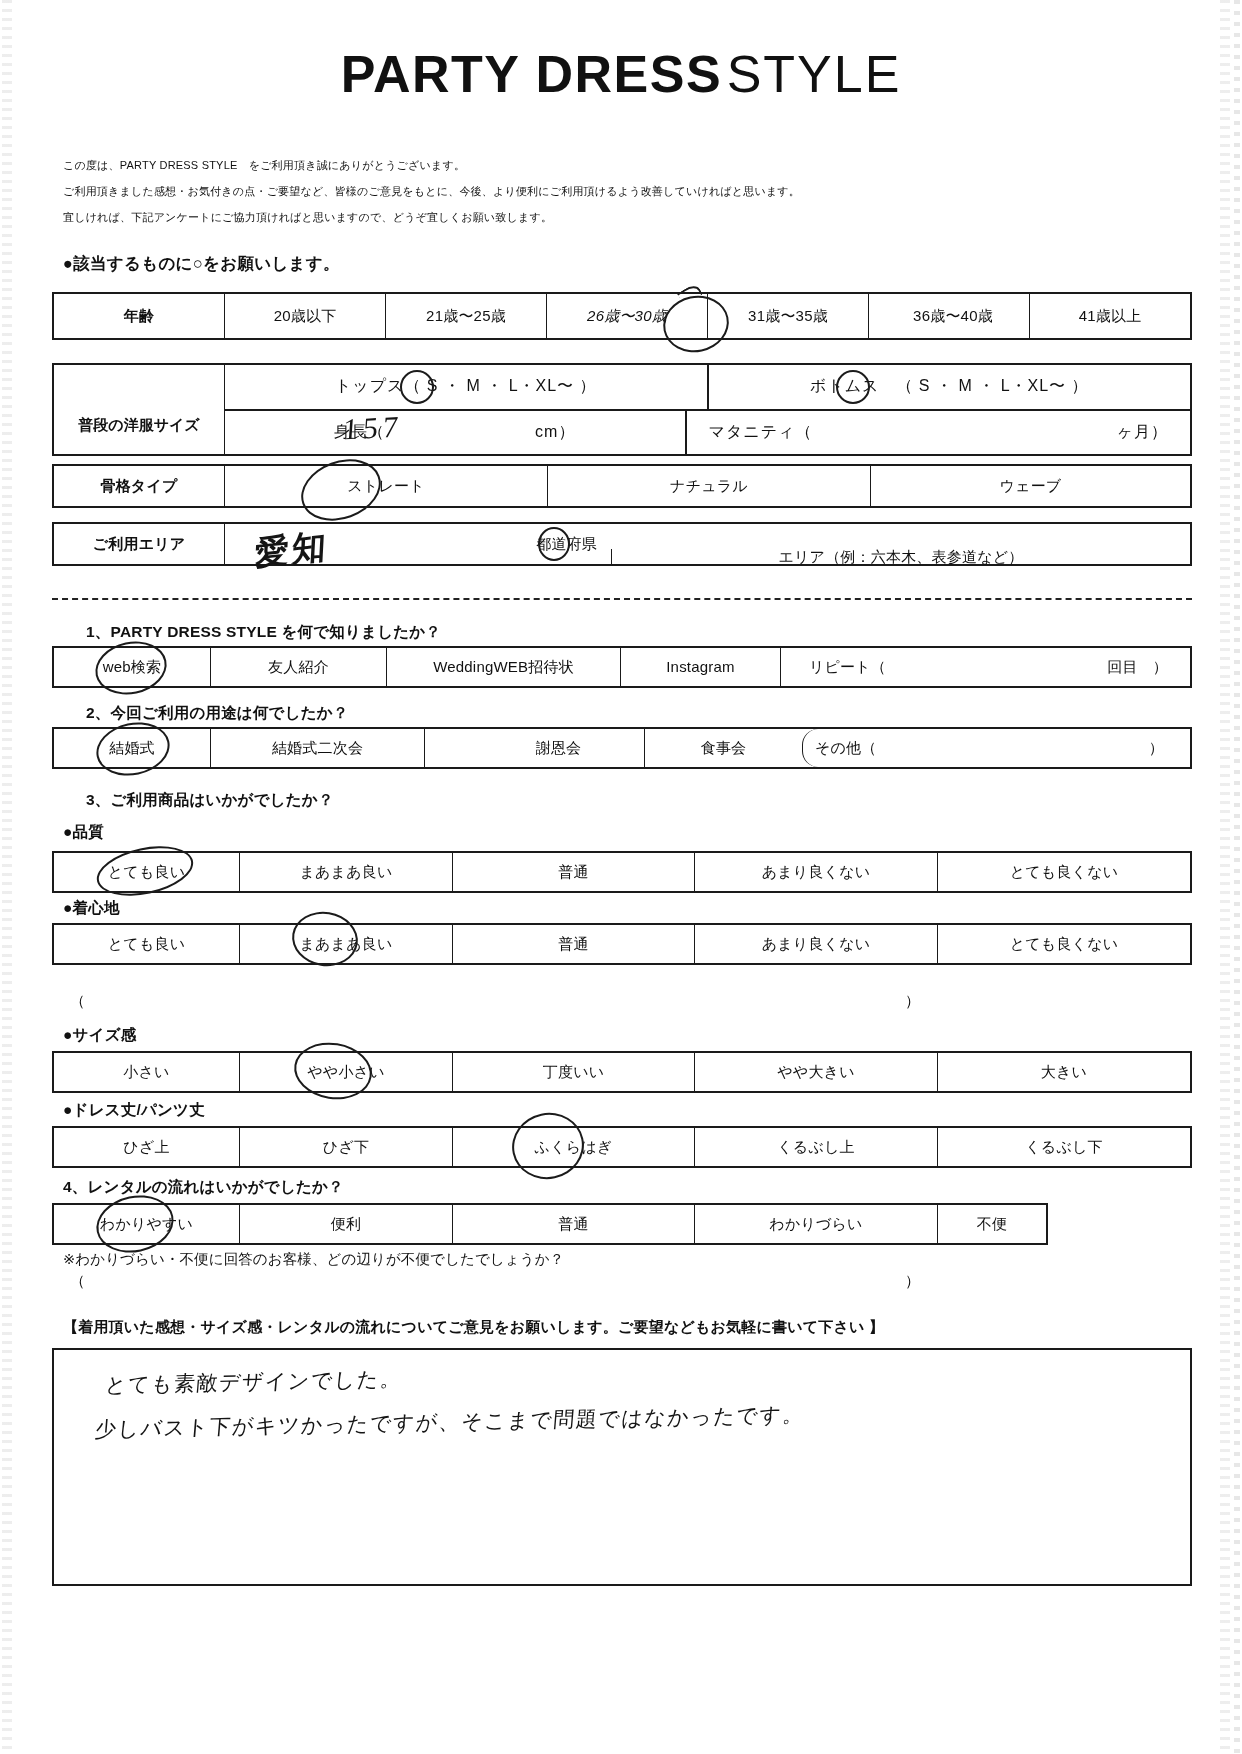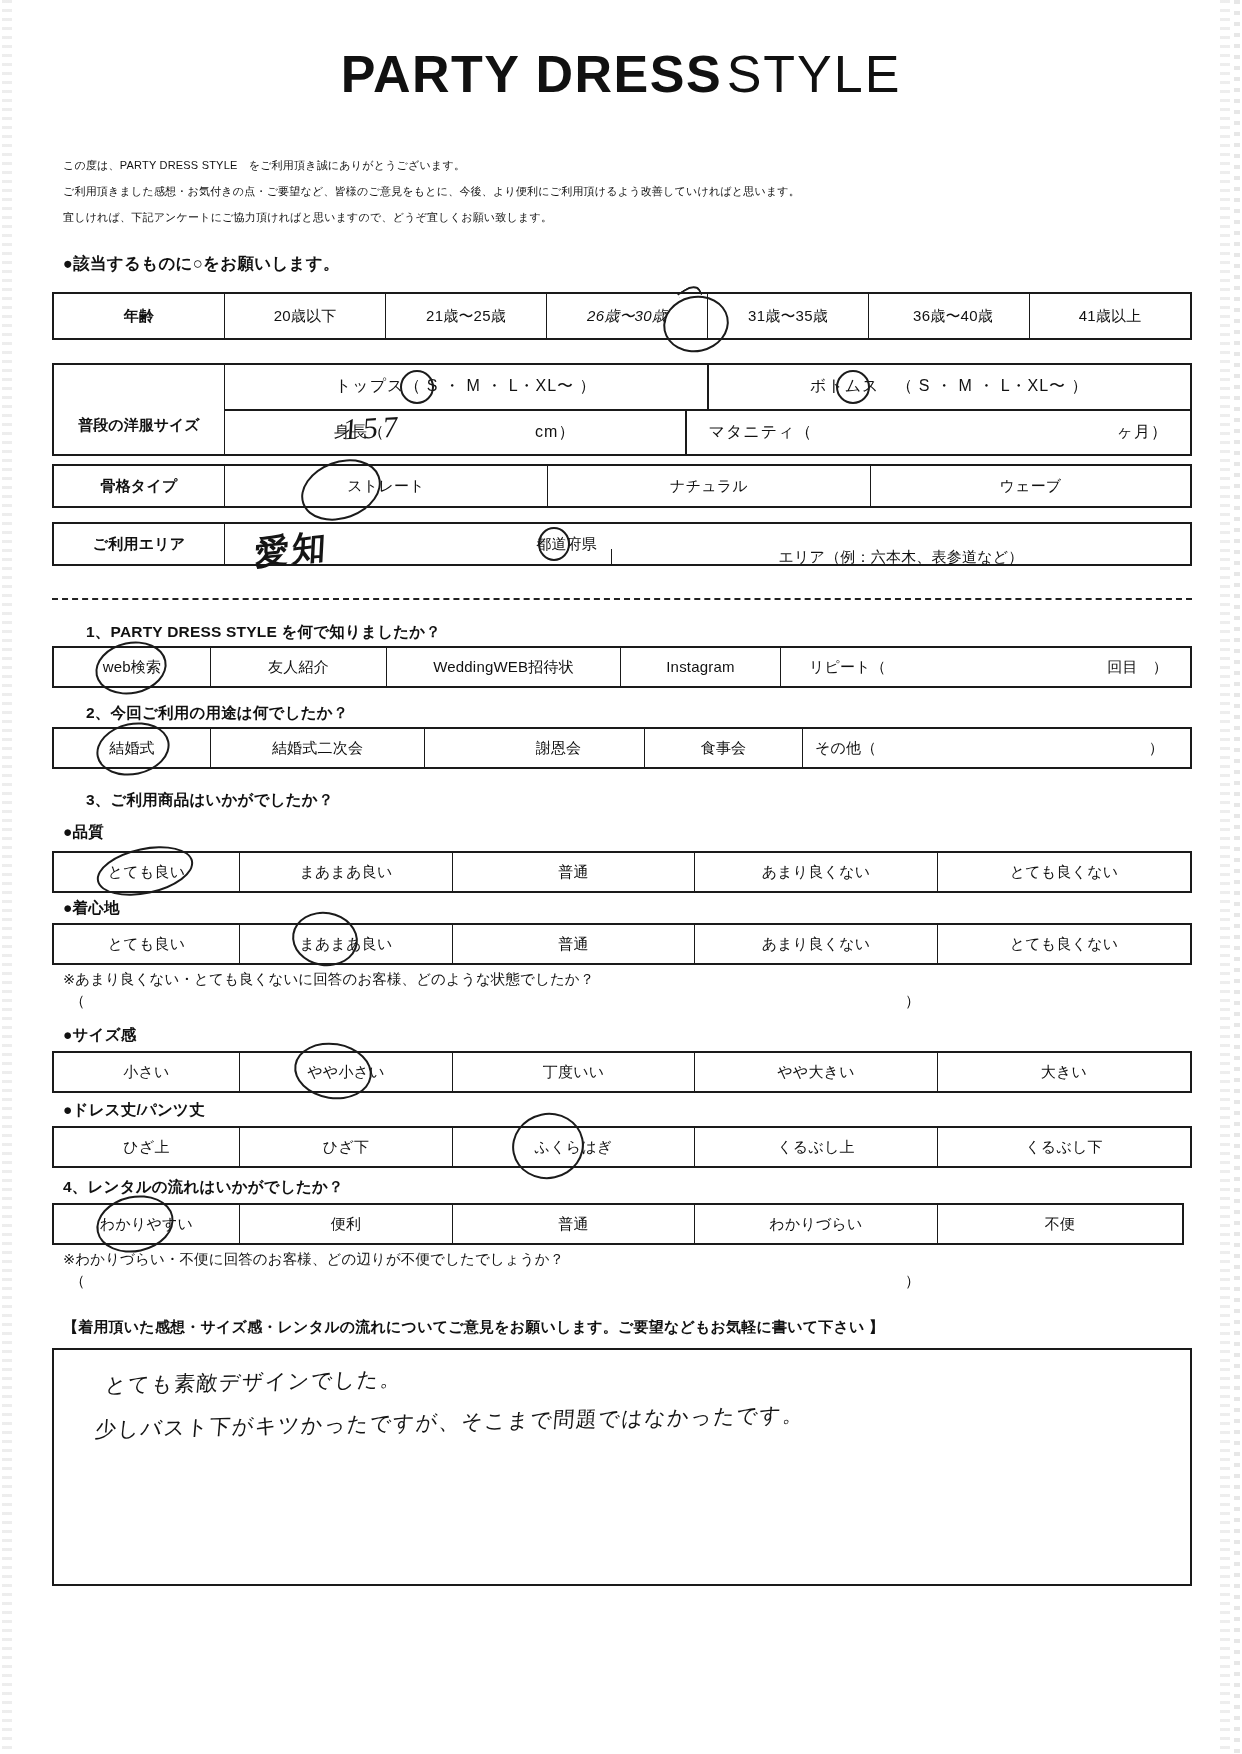--- a/index.html
+++ b/index.html
@@ -285,21 +285,21 @@
     </div>
   </div>
   <div class="pen-circle tilt" style="left:95px; top:642px; width:72px; height:52px;"></div>
 
   <div class="q-head" style="left:86px; top:703px;">2、今回ご利用の用途は何でしたか？</div>
   <div class="tbl" style="left:52px; top:727px; width:1140px; height:42px;">
     <div class="cell" style="width:156px;">結婚式</div>
     <div class="cell" style="width:214px;">結婚式二次会</div>
     <div class="cell" style="width:220px;padding-left:48px;">謝恩会</div>
     <div class="cell" style="width:158px;">食事会</div>
-    <div class="cell lft" style="flex:1; justify-content:space-between; padding:0 26px 0 12px;">
+    <div class="cell lft" style="flex:1; justify-content:space-between; padding:0 26px 0 12px;border-radius:16px;">
       <span>その他（</span>
       <span>）</span>
     </div>
   </div>
   <div class="pen-circle tilt" style="left:96px; top:723px; width:74px; height:52px;"></div>
 
   <div class="q-head" style="left:86px; top:790px;">3、ご利用商品はいかがでしたか？</div>
 
   <div class="q-head" style="left:63px; top:822px;">●品質</div>
   <div class="tbl" style="left:52px; top:851px; width:1140px; height:42px;">
@@ -313,21 +313,20 @@
 
   <div class="q-head" style="left:63px; top:898px;">●着心地</div>
   <div class="tbl" style="left:52px; top:923px; width:1140px; height:42px;">
     <div class="cell" style="width:185px;">とても良い</div>
     <div class="cell" style="width:213px;">まあまあ良い</div>
     <div class="cell" style="width:242px;">普通</div>
     <div class="cell" style="width:243px;">あまり良くない</div>
     <div class="cell" style="flex:1;">とても良くない</div>
   </div>
   <div class="pen-circle tilt2" style="left:292px; top:912px; width:66px; height:54px;"></div>
-  <div class="note" style="left:63px; top:970px;">※あまり良くない・とても良くないに回答のお客様、どのような状態でしたか？</div>
   <div class="paren" style="left:70px; top:992px;">（</div>
   <div class="paren" style="left:905px; top:992px;">）</div>
 
   <div class="q-head" style="left:63px; top:1025px;">●サイズ感</div>
   <div class="tbl" style="left:52px; top:1051px; width:1140px; height:42px;">
     <div class="cell" style="width:185px;">小さい</div>
     <div class="cell" style="width:213px;">やや小さい</div>
     <div class="cell" style="width:242px;">丁度いい</div>
     <div class="cell" style="width:243px;">やや大きい</div>
     <div class="cell" style="flex:1;">大きい</div>
@@ -338,21 +337,21 @@
   <div class="tbl" style="left:52px; top:1126px; width:1140px; height:42px;">
     <div class="cell" style="width:185px;">ひざ上</div>
     <div class="cell" style="width:213px;">ひざ下</div>
     <div class="cell" style="width:242px;">ふくらはぎ</div>
     <div class="cell" style="width:243px;">くるぶし上</div>
     <div class="cell" style="flex:1;">くるぶし下</div>
   </div>
   <div class="pen-circle tilt" style="left:512px; top:1113px; width:72px; height:66px;"></div>
 
   <div class="q-head" style="left:63px; top:1177px;">4、レンタルの流れはいかがでしたか？</div>
-  <div class="tbl" style="left:52px; top:1203px; width:1132px; height:42px;">
+  <div class="tbl" style="left:52px; top:1203px; width:996px; height:42px;">
     <div class="cell" style="width:185px;">わかりやすい</div>
     <div class="cell" style="width:213px;">便利</div>
     <div class="cell" style="width:242px;">普通</div>
     <div class="cell" style="width:243px;">わかりづらい</div>
     <div class="cell" style="flex:1;">不便</div>
   </div>
   <div class="pen-circle tilt" style="left:96px; top:1196px; width:78px; height:56px;"></div>
   <div class="note" style="left:63px; top:1250px;">※わかりづらい・不便に回答のお客様、どの辺りが不便でしたでしょうか？</div>
   <div class="paren" style="left:70px; top:1272px;">（</div>
   <div class="paren" style="left:905px; top:1272px;">）</div>

